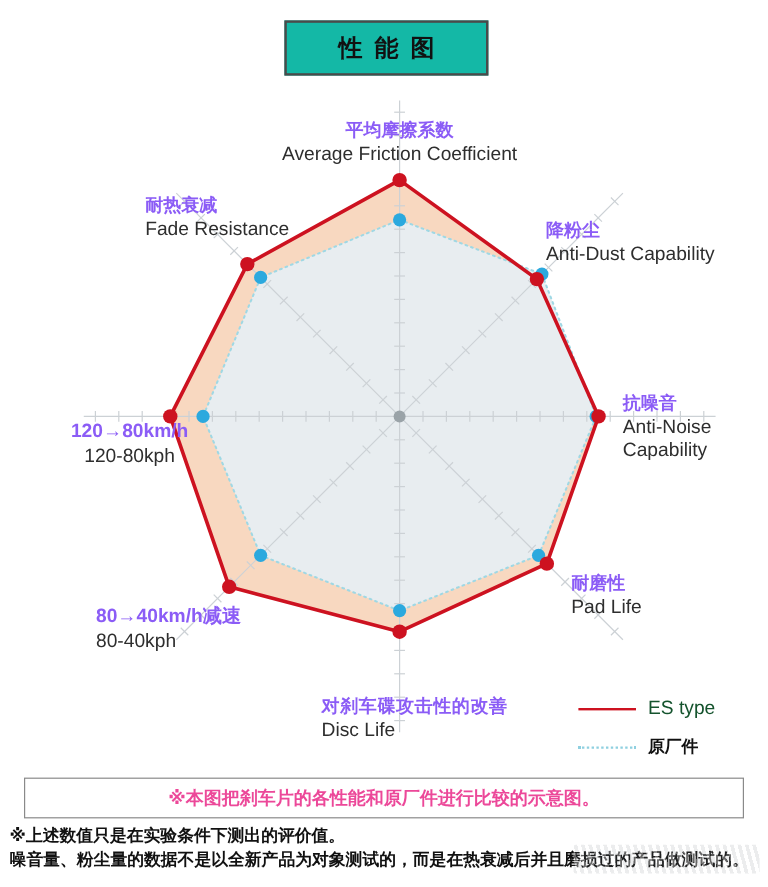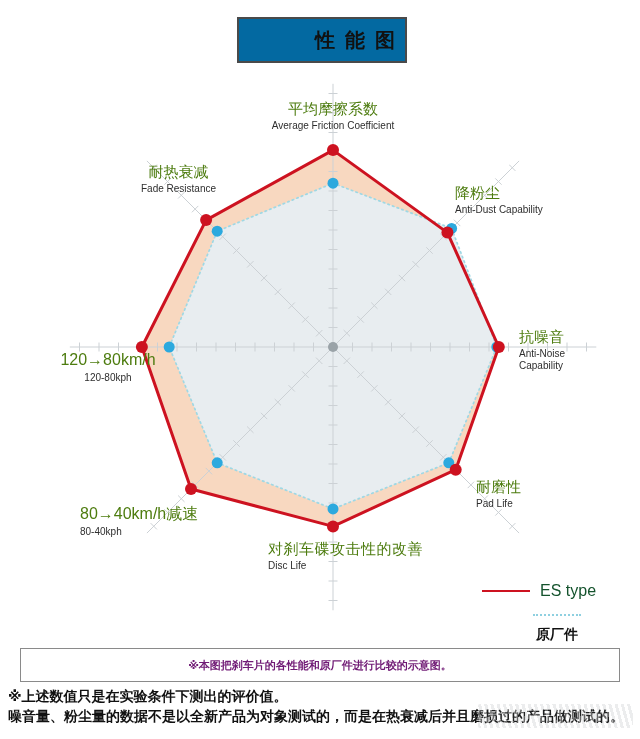--- a/index.html
+++ b/index.html
@@ -1,46 +1,46 @@
 <!DOCTYPE html>
 <html><head>
 <meta charset="utf-8">
 <style>
   html,body{margin:0;padding:0;background:#fff;}
   .page{position:relative;width:640px;height:739px;background:#fff;overflow:hidden;
         font-family:"Liberation Sans","DejaVu Sans",sans-serif;color:#1a1a1a;}
   .title-box{position:absolute;left:237px;top:17px;width:166px;height:42px;
-        border:2px solid #4a4a4a;background:#0369a1;display:flex;align-items:center;justify-content:flex-end;}
+        border:2px solid #4a4a4a;background:#14b8a6;display:flex;align-items:center;justify-content:center;}
   .title-box span{font-size:20px;font-weight:bold;letter-spacing:10px;padding-left:10px;color:#111;}
   #radar-svg{position:absolute;left:0;top:0;}
   .axis-label{position:absolute;line-height:1.15;}
-  .axis-label .zh{display:block;font-size:15px;font-weight:normal;color:#4d7c0f;}
+  .axis-label .zh{display:block;font-size:15px;font-weight:bold;color:#8b5cf6;}
   .axis-label .zh2{display:block;font-size:15px;font-weight:bold;color:#111;}
-  .axis-label .en{display:block;font-size:10px;font-weight:normal;color:#2e2e2e;margin-top:3px;}
+  .axis-label .en{display:block;font-size:16px;font-weight:normal;color:#2e2e2e;margin-top:3px;}
   .lab-top{left:173px;top:100px;width:320px;text-align:center;}
   .lab-tr{left:455px;top:184px;text-align:left;}
   .lab-right{left:519px;top:328px;width:86px;text-align:left;}
   .lab-br{left:476px;top:478px;text-align:left;}
   .lab-bottom{left:268px;top:540px;width:170px;text-align:left;}
-  .lab-bottom .zh{letter-spacing:0.5px;}
+  .lab-bottom .zh{letter-spacing:0.5px;margin-top:40px;}
   .lab-bl{left:80px;top:505px;text-align:left;}
   .lab-bl .zh{font-size:16px;}
   .lab-left{left:38px;top:351px;width:140px;text-align:center;}
   .lab-left .zh{font-size:16px;}
-  .lab-tl{left:141px;top:163px;text-align:center;}
+  .lab-tl{left:121px;top:163px;text-align:left;}
   .legend{position:absolute;left:482px;top:582px;width:150px;}
   .legend-row{display:flex;align-items:center;gap:10px;}
-  .legend-row + .legend-row{margin-top:14px;flex-direction:column;}
+  .legend-row + .legend-row{margin-top:14px;}
   .swatch-solid{width:48px;height:0;border-top:2px solid #cd1220;}
   .swatch-dotted{width:48px;height:0;border-top:2px dotted #8fd0e0;}
   .legend-label-es{font-size:16px;color:#14532d;}
   .legend-label-oem{font-size:14px;font-weight:bold;color:#111;}
   .note-box{position:absolute;left:20px;top:648px;width:598px;height:32px;border:1px solid #8a8a8a;
         display:flex;align-items:center;justify-content:center;}
-  .note-box span{font-size:11px;font-weight:bold;color:#701a75;}
+  .note-box span{font-size:15px;font-weight:bold;color:#ec4899;}
   .note-line{position:absolute;left:8px;font-size:14px;font-weight:bold;color:#111;white-space:nowrap;}
   .note-line-1{top:688px;}
   .note-line-2{top:708px;}
   .watermark{position:absolute;left:478px;top:704px;width:155px;height:24px;
         background:repeating-linear-gradient(75deg,rgba(120,125,130,0.18) 0 3px,rgba(255,255,255,0.45) 3px 6px);
         filter:blur(0.4px);opacity:0.8;border-radius:2px;}
 </style>
 </head>
 <body>
 

